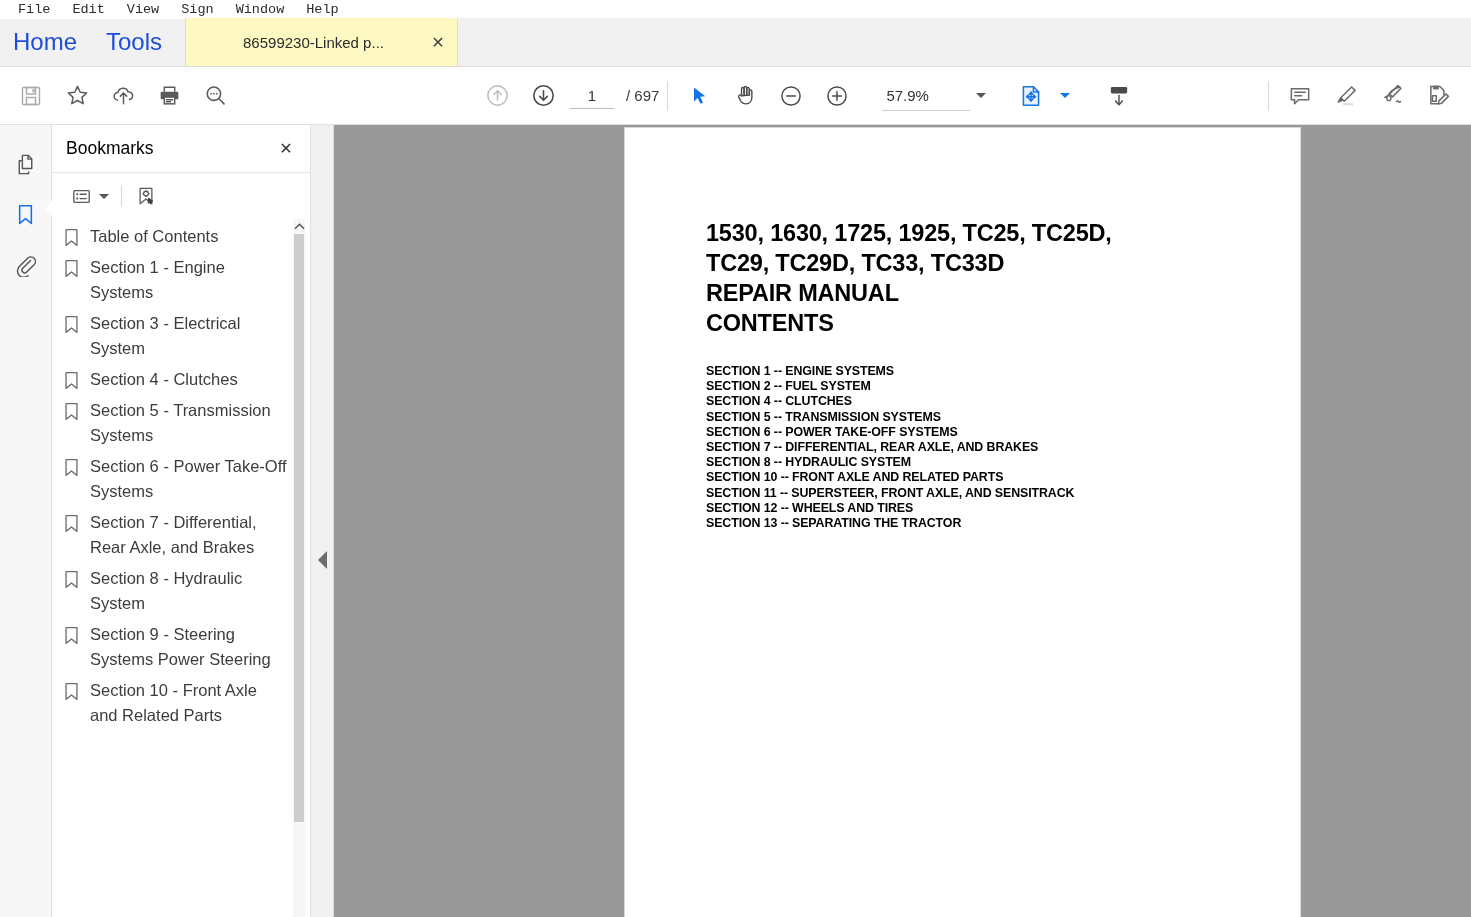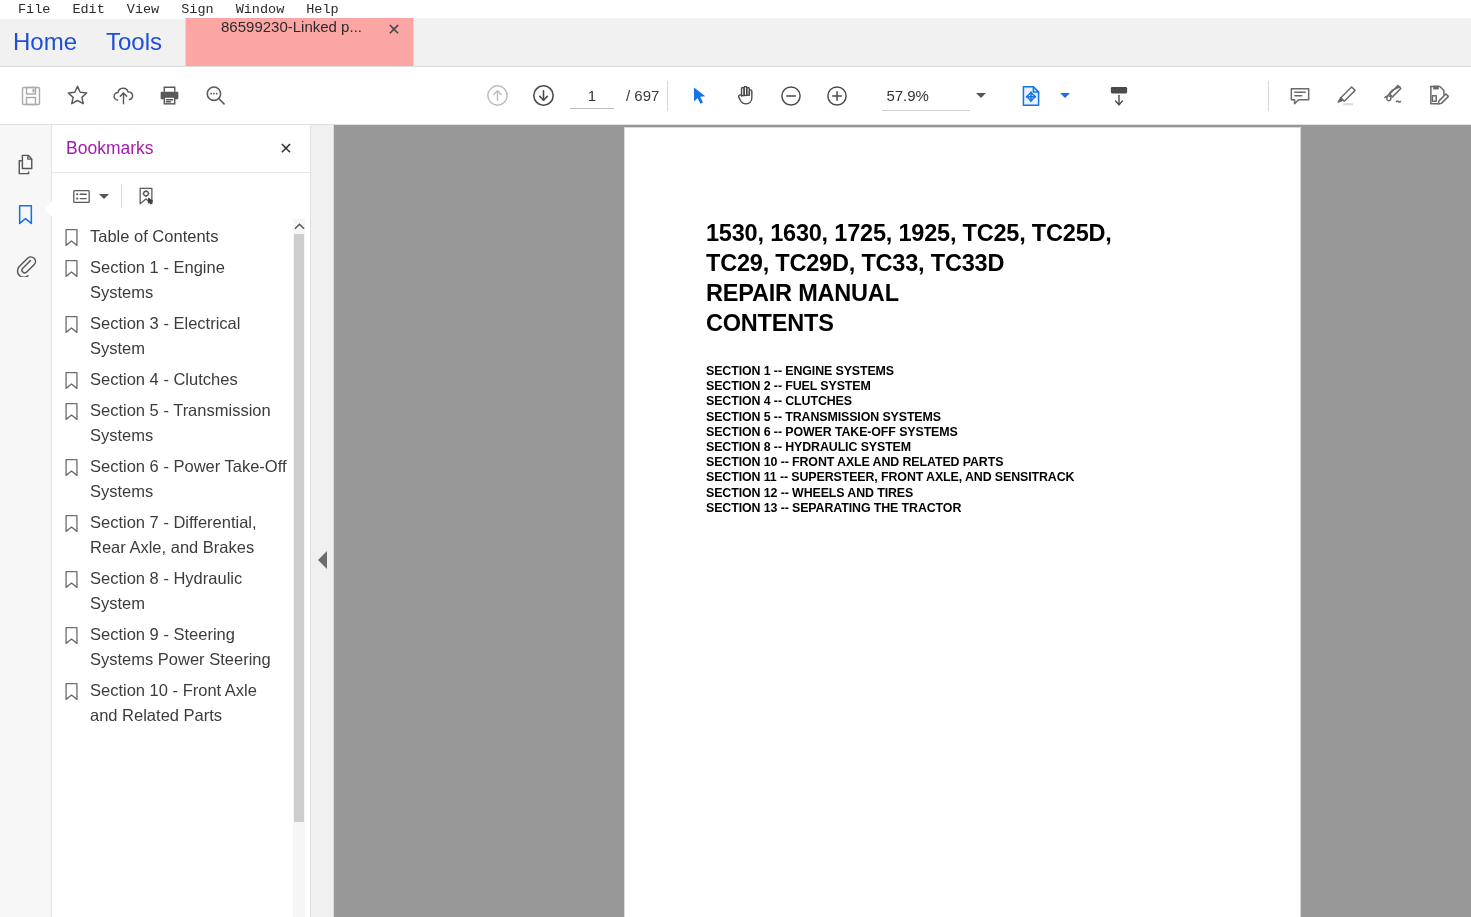--- a/index.html
+++ b/index.html
@@ -46,26 +46,27 @@
     font-size: 24px;
     color: #1d4ed8;
     cursor: default;
   }
   .tab-home { width: 90px; }
   .tab-tools { width: 88px; }
   .doc-tab {
     position: absolute;
     left: 185px;
     bottom: 0;
-    width: 229px;
+    width: 273px;
     height: 48px;
-    background: #fca5a5;
+    background: #fef9c3;
     border-left: 1px solid #dcdcdc;
     border-right: 1px solid #dcdcdc;
     display: flex;
+    align-items: center;
     padding: 0 8px 0 14px;
     cursor: default;
   }
   .doc-tab .tab-label {
     flex: 1;
     font-size: 15px;
     color: #2b2b2b;
     white-space: nowrap;
     overflow: hidden;
     text-align: center;
@@ -193,21 +194,21 @@
     display: flex; flex-direction: column;
     flex: none;
     position: relative;
   }
   .bm-header {
     height: 48px;
     display: flex; align-items: center;
     padding: 0 12px 0 14px;
     border-bottom: 1px solid #e6e6e6;
   }
-  .bm-title { flex: 1; font-size: 17.5px; color: #a21caf; }
+  .bm-title { flex: 1; font-size: 17.5px; color: #000000; }
   .bm-close {
     width: 24px; height: 24px;
     display: flex; align-items: center; justify-content: center;
     cursor: pointer; color: #333;
   }
   .bm-tools {
     height: 46px;
     display: flex; align-items: center;
     padding-left: 14px;
   }
@@ -644,20 +645,21 @@
         <div class="doc-heading">1530, 1630, 1725, 1925, TC25, TC25D,
 TC29, TC29D, TC33, TC33D
 REPAIR MANUAL
 CONTENTS</div>
         <div class="doc-list">
           <div>SECTION 1 -- ENGINE SYSTEMS</div>
           <div>SECTION 2 -- FUEL SYSTEM</div>
           <div>SECTION 4 -- CLUTCHES</div>
           <div>SECTION 5 -- TRANSMISSION SYSTEMS</div>
           <div>SECTION 6 -- POWER TAKE-OFF SYSTEMS</div>
+          <div>SECTION 7 -- DIFFERENTIAL, REAR AXLE, AND BRAKES</div>
           <div>SECTION 8 -- HYDRAULIC SYSTEM</div>
           <div>SECTION 10 -- FRONT AXLE AND RELATED PARTS</div>
           <div>SECTION 11 -- SUPERSTEER, FRONT AXLE, AND SENSITRACK</div>
           <div>SECTION 12 -- WHEELS AND TIRES</div>
           <div>SECTION 13 -- SEPARATING THE TRACTOR</div>
         </div>
       </div>
     </div>
   </div>
 </div>

